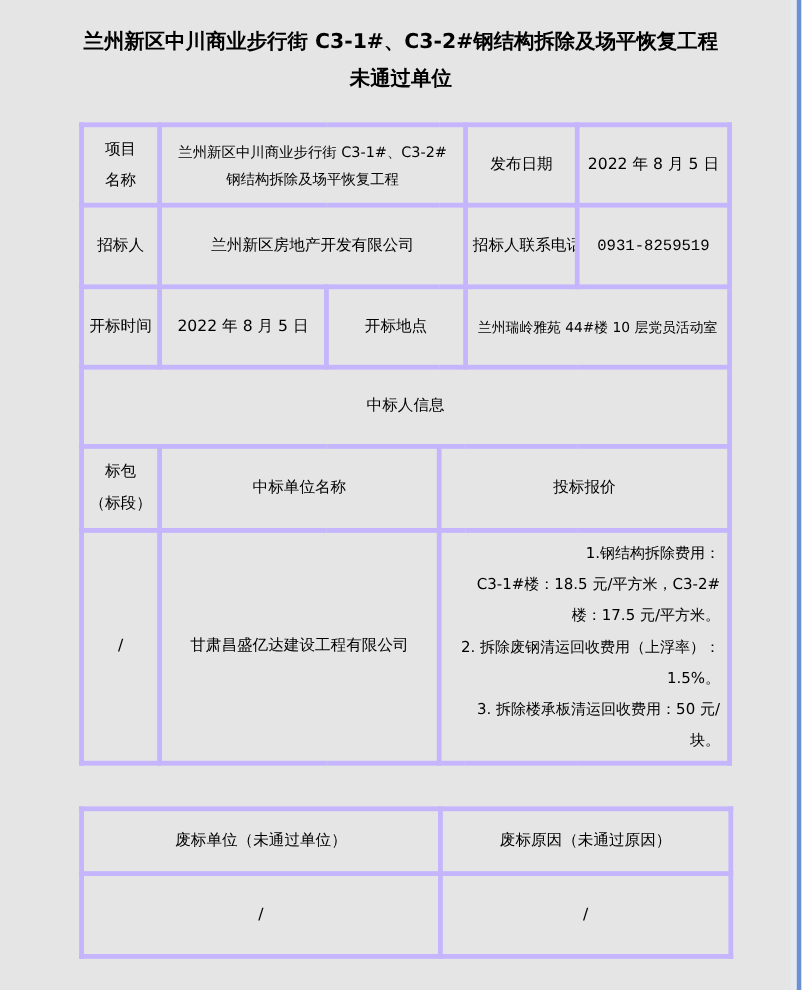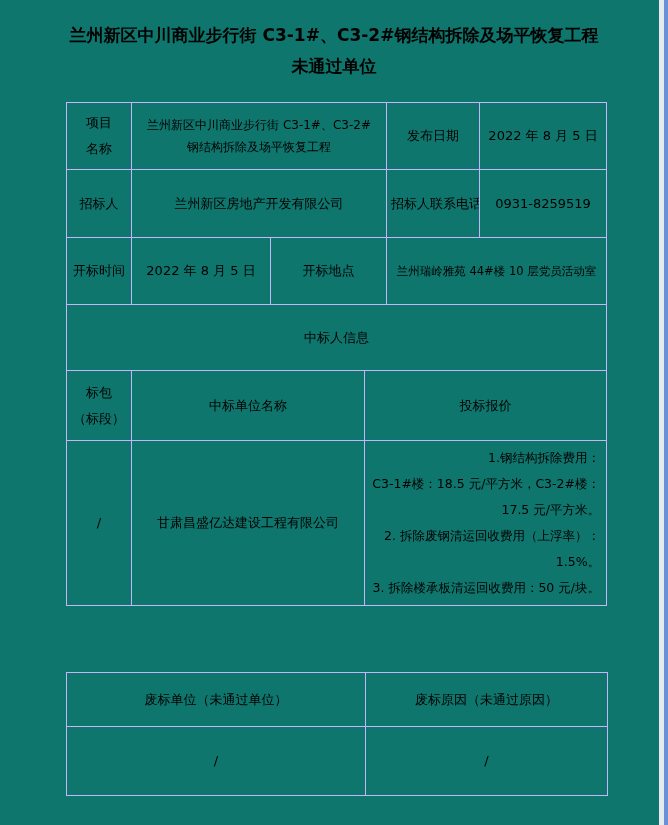--- a/index.html
+++ b/index.html
@@ -5,21 +5,21 @@
   * { box-sizing: border-box; margin: 0; padding: 0; }
   html, body { background: #ffffff; }
   body {
     font-family: "DejaVu Sans", sans-serif;
     color: #000000;
   }
   .page {
     position: relative;
     width: 668px;
     height: 825px;
-    background: #0f766e;
+    background: #e5e5e5;
     overflow: hidden;
   }
   
   .scroll-track {
     position: absolute;
     left: 659px; top: 0;
     width: 5px; height: 825px;
     background: #e6e9ef;
   }
   .scroll-thumb {
@@ -42,21 +42,21 @@
     table-layout: fixed;
   }
   .tbl {
     position: absolute;
     left: 66px;
     width: 541px;
   }
   .tbl-main { top: 102px; }
   .tbl-reject { top: 672px; }
   td {
-    border: 1px solid #c4b5fd;
+    border: 4px solid #c4b5fd;
     text-align: center;
     vertical-align: middle;
     font-size: 13px;
     line-height: 20px;
     padding: 2px 4px;
     overflow: hidden;
   }
   td.two-line div { line-height: 26px; }
   td.wrap-small {
     font-size: 12px;
@@ -67,21 +67,21 @@
   td.loc { font-size: 11.5px; white-space: nowrap; }
   td.price-cell {
     text-align: right;
     vertical-align: middle;
     font-size: 12.5px;
     padding: 4px 6px;
   }
   td.price-cell div { line-height: 26px; }
   
   tr.h67  { height: 67px; }
-  tr.h68  { height: 68px; }
+  tr.h68  { height: 68px; font-family: Liberation Mono, monospace; }
   tr.h66  { height: 66px; }
   tr.h70  { height: 70px; margin-top: 19px; }
   tr.h135 { height: 135px; }
   tr.h65  { height: 54px; }
   tr.h69  { height: 69px; }
 </style>
 </head>
 <body>
 
 <div class="page">

